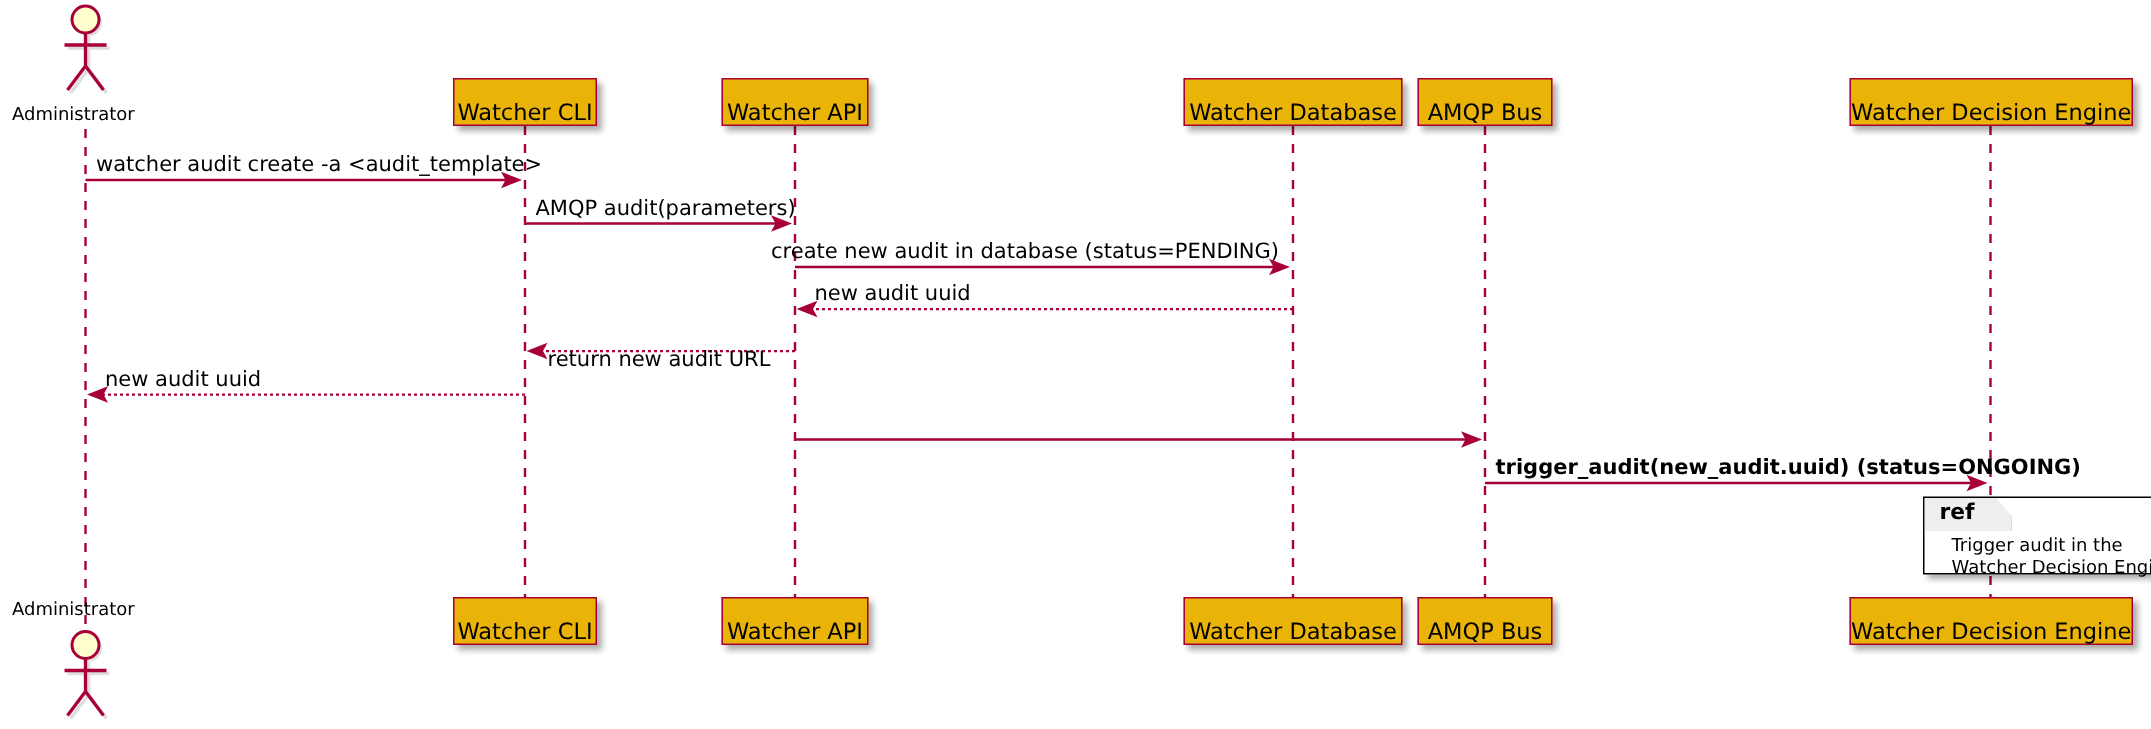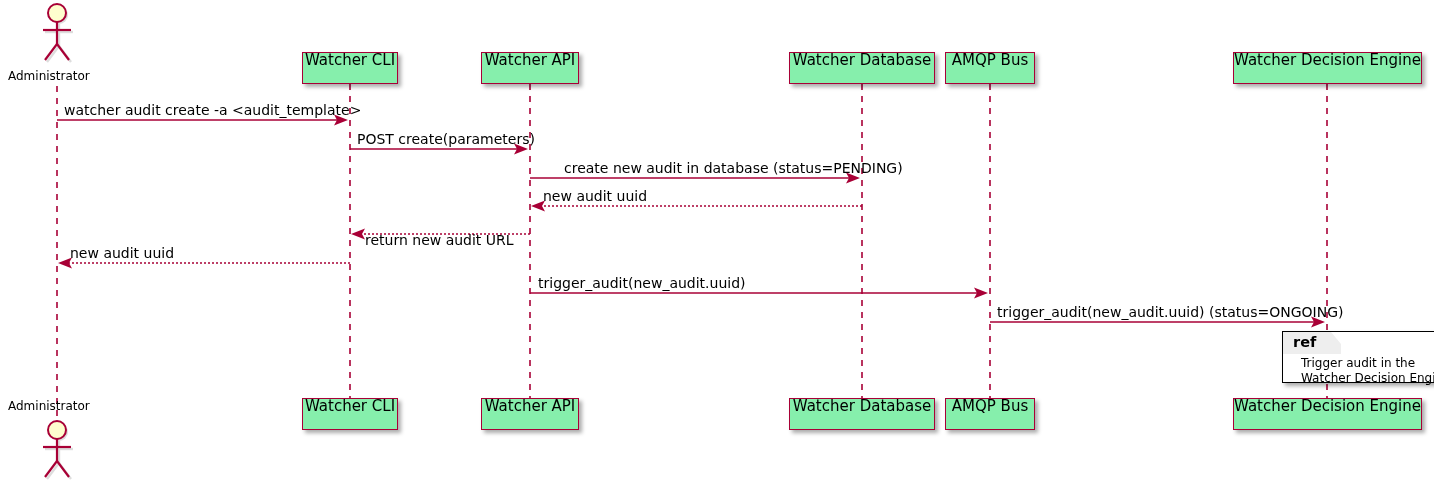--- a/index.html
+++ b/index.html
@@ -40,26 +40,26 @@
     stroke-width: 1.5;
     stroke-dasharray: 2,2;
     fill: none;
   }
   .arrowhead {
     fill: #A80036;
     stroke: none;
   }
   .pbox {
     position: absolute;
-    background: #86efac;
+    background: #eab308;
     border: 1.6px solid #A80036;
     box-shadow: 3px 3px 4px rgba(0,0,0,0.33);
     box-sizing: border-box;
     display: flex;
-    align-items: flex-start;
+    align-items: flex-end;
     justify-content: center;
     font-size: 15px;
     color: #000000;
     line-height: 1;
     white-space: nowrap;
   }
   .msg-label {
     position: absolute;
     font-size: 14px;
     color: #000000;
@@ -209,27 +209,26 @@
     <span>Watcher Database</span>
   </div>
   <div class="pbox" style="left:945px; top:398px; width:90px; height:32px;">
     <span>AMQP Bus</span>
   </div>
   <div class="pbox" style="left:1233px; top:398px; width:189px; height:32px;">
     <span>Watcher Decision Engine</span>
   </div>
 
   <div class="msg-label" style="left:64px; top:103px;">watcher audit create -a &lt;audit_template&gt;</div>
-  <div class="msg-label" style="left:357px; top:132px;">POST create(parameters)</div>
-  <div class="msg-label" style="left:564px; top:161px;">create new audit in database (status=PENDING)</div>
+  <div class="msg-label" style="left:357px; top:132px;">AMQP audit(parameters)</div>
+  <div class="msg-label" style="left:514px; top:161px;">create new audit in database (status=PENDING)</div>
   <div class="msg-label" style="left:543px; top:189px;">new audit uuid</div>
   <div class="msg-label" style="left:365px; top:217px;margin-top:16px;">return new audit URL</div>
   <div class="msg-label" style="left:70px; top:246px;">new audit uuid</div>
-  <div class="msg-label" style="left:538px; top:276px;">trigger_audit(new_audit.uuid)</div>
-  <div class="msg-label" style="left:997px; top:305px;">trigger_audit(new_audit.uuid) (status=ONGOING)</div>
+  <div class="msg-label" style="left:997px; top:305px;font-weight:bold;">trigger_audit(new_audit.uuid) (status=ONGOING)</div>
 
   <div class="refbox" style="left:1282px; top:331px; width:228px; height:52px;text-decoration:underline;">
     <div class="ref-tab" style="clip-path: polygon(0 0, 48px 0, 58px 12px, 58px 22px, 0 22px);"></div>
     <div class="ref-tab-label">ref</div>
     <div class="ref-body">Trigger audit in the
 Watcher Decision Engine</div>
   </div>
 
 </div>
 

